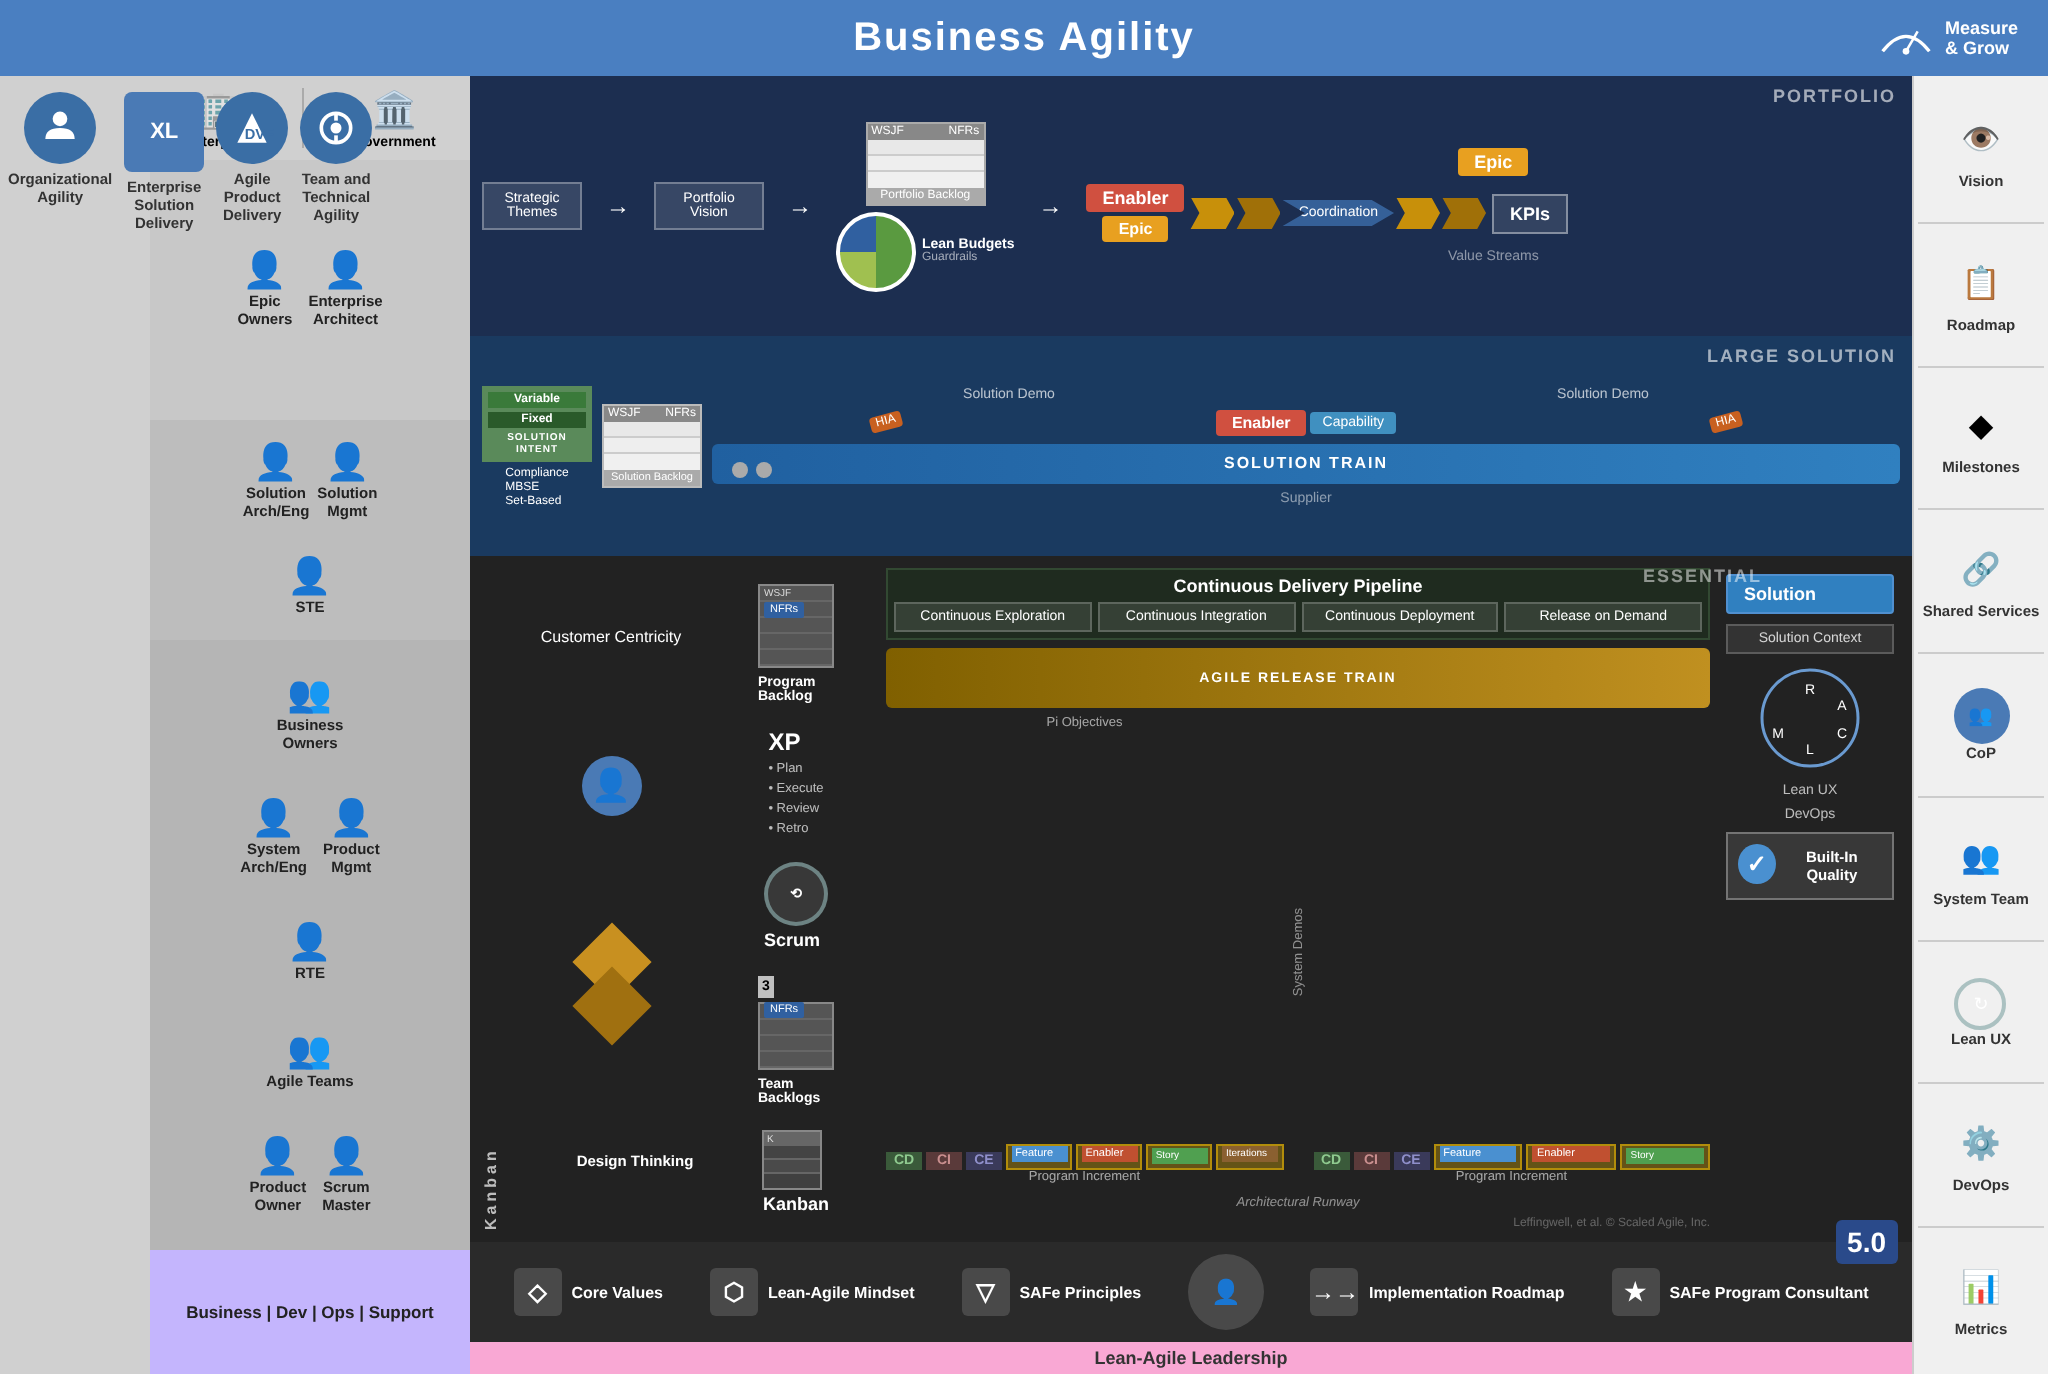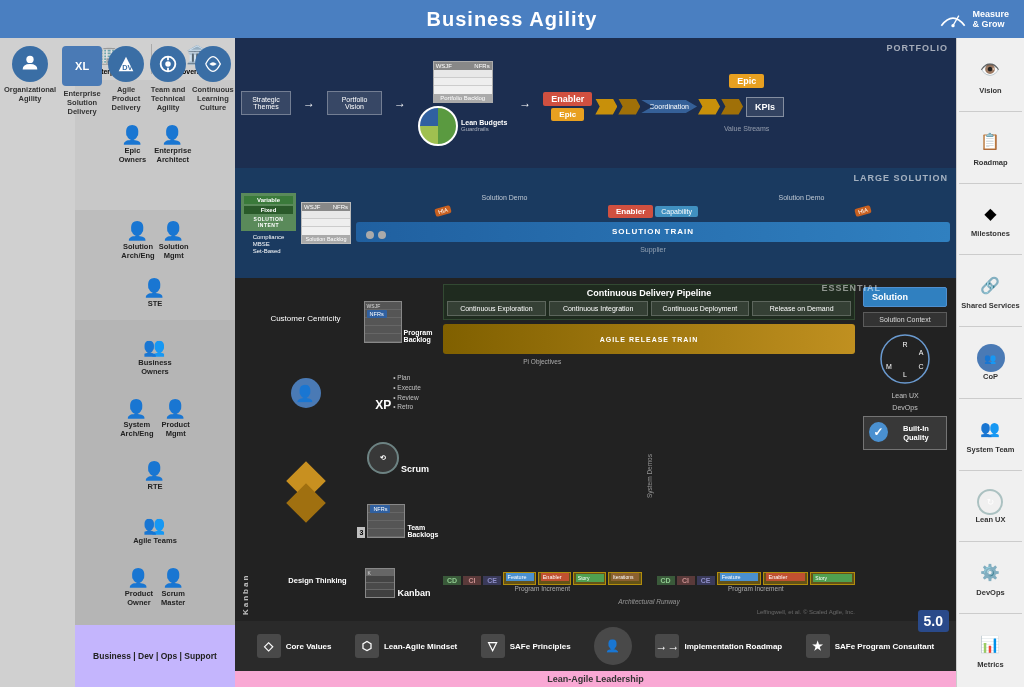--- a/index.html
+++ b/index.html
@@ -547,21 +547,22 @@
       display: flex;
       flex-direction: column;
       justify-content: space-around;
       align-items: center;
       padding: 4px;
       gap: 4px;
     }
 
     .method-item {
       display: flex;
-      align-items: flex-end;
+      flex-direction: column;
+      align-items: flex-start;
       gap: 2px;
     }
 
     .method-label {
       color: white;
       font-size: 9px;
       font-weight: bold;
     }
 
     .method-stack {
@@ -783,29 +784,20 @@
       <div class="competency-item">
         <div class="competency-icon">
           <svg width="22" height="22" viewBox="0 0 24 24" fill="white">
             <circle cx="12" cy="12" r="8" stroke="white" stroke-width="2" fill="none"></circle>
             <circle cx="12" cy="12" r="3" fill="white"></circle>
             <line x1="12" y1="4" x2="12" y2="8" stroke="white" stroke-width="2"></line>
             <line x1="12" y1="16" x2="12" y2="20" stroke="white" stroke-width="2"></line>
           </svg>
         </div>
         <span class="competency-label">Team and<br>Technical<br>Agility</span>
-      </div>
-      <div class="competency-item">
-        <div class="competency-icon">
-          <svg width="22" height="22" viewBox="0 0 24 24" fill="white">
-            <path d="M4 12 Q8 4 12 4 Q16 4 20 12 Q16 20 12 20 Q8 20 4 12" stroke="white" stroke-width="1.5" fill="none"></path>
-            <path d="M8 12 Q12 8 16 12 Q12 16 8 12" fill="white"></path>
-          </svg>
-        </div>
-        <span class="competency-label">Continuous<br>Learning<br>Culture</span>
       </div>
     </div>
 
     <div class="roles-full">
 
       <div class="roles-enterprise-header">
         <div class="ent-item">
           <span class="ent-icon">🏢</span>
           <span class="small-label">Enterprise</span>
         </div>

